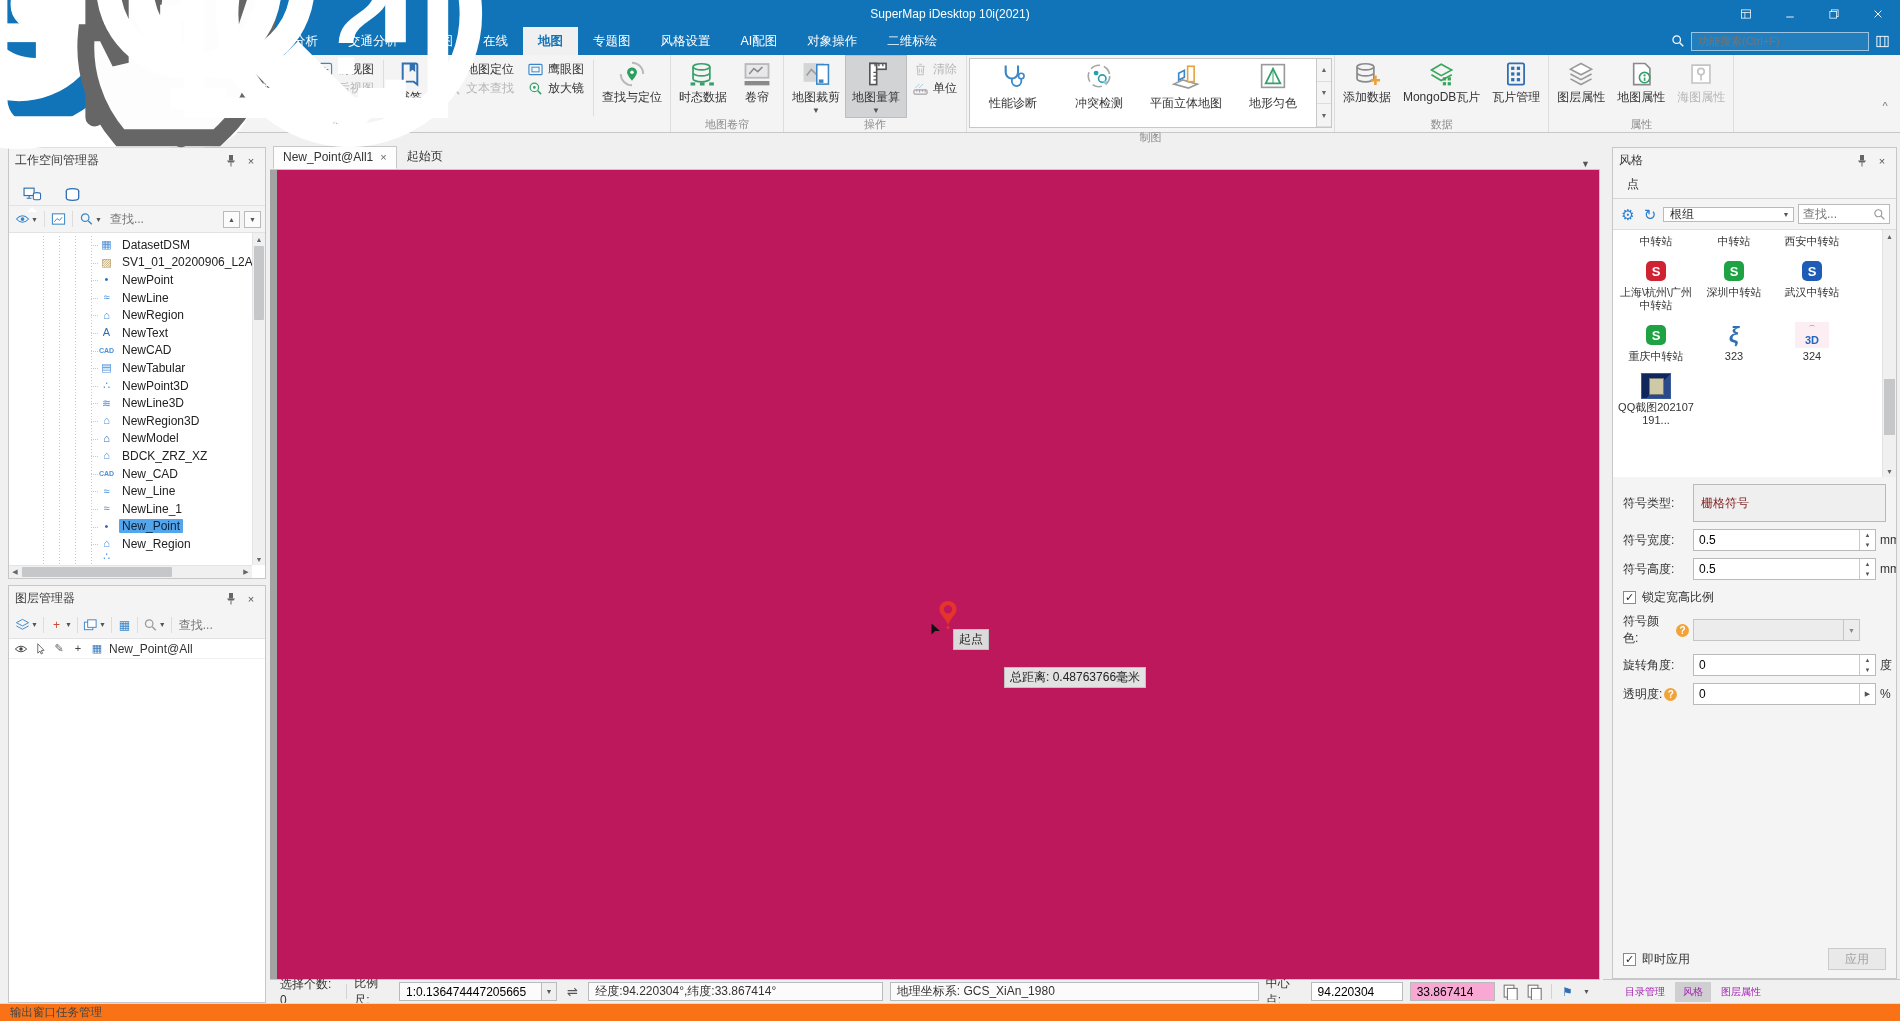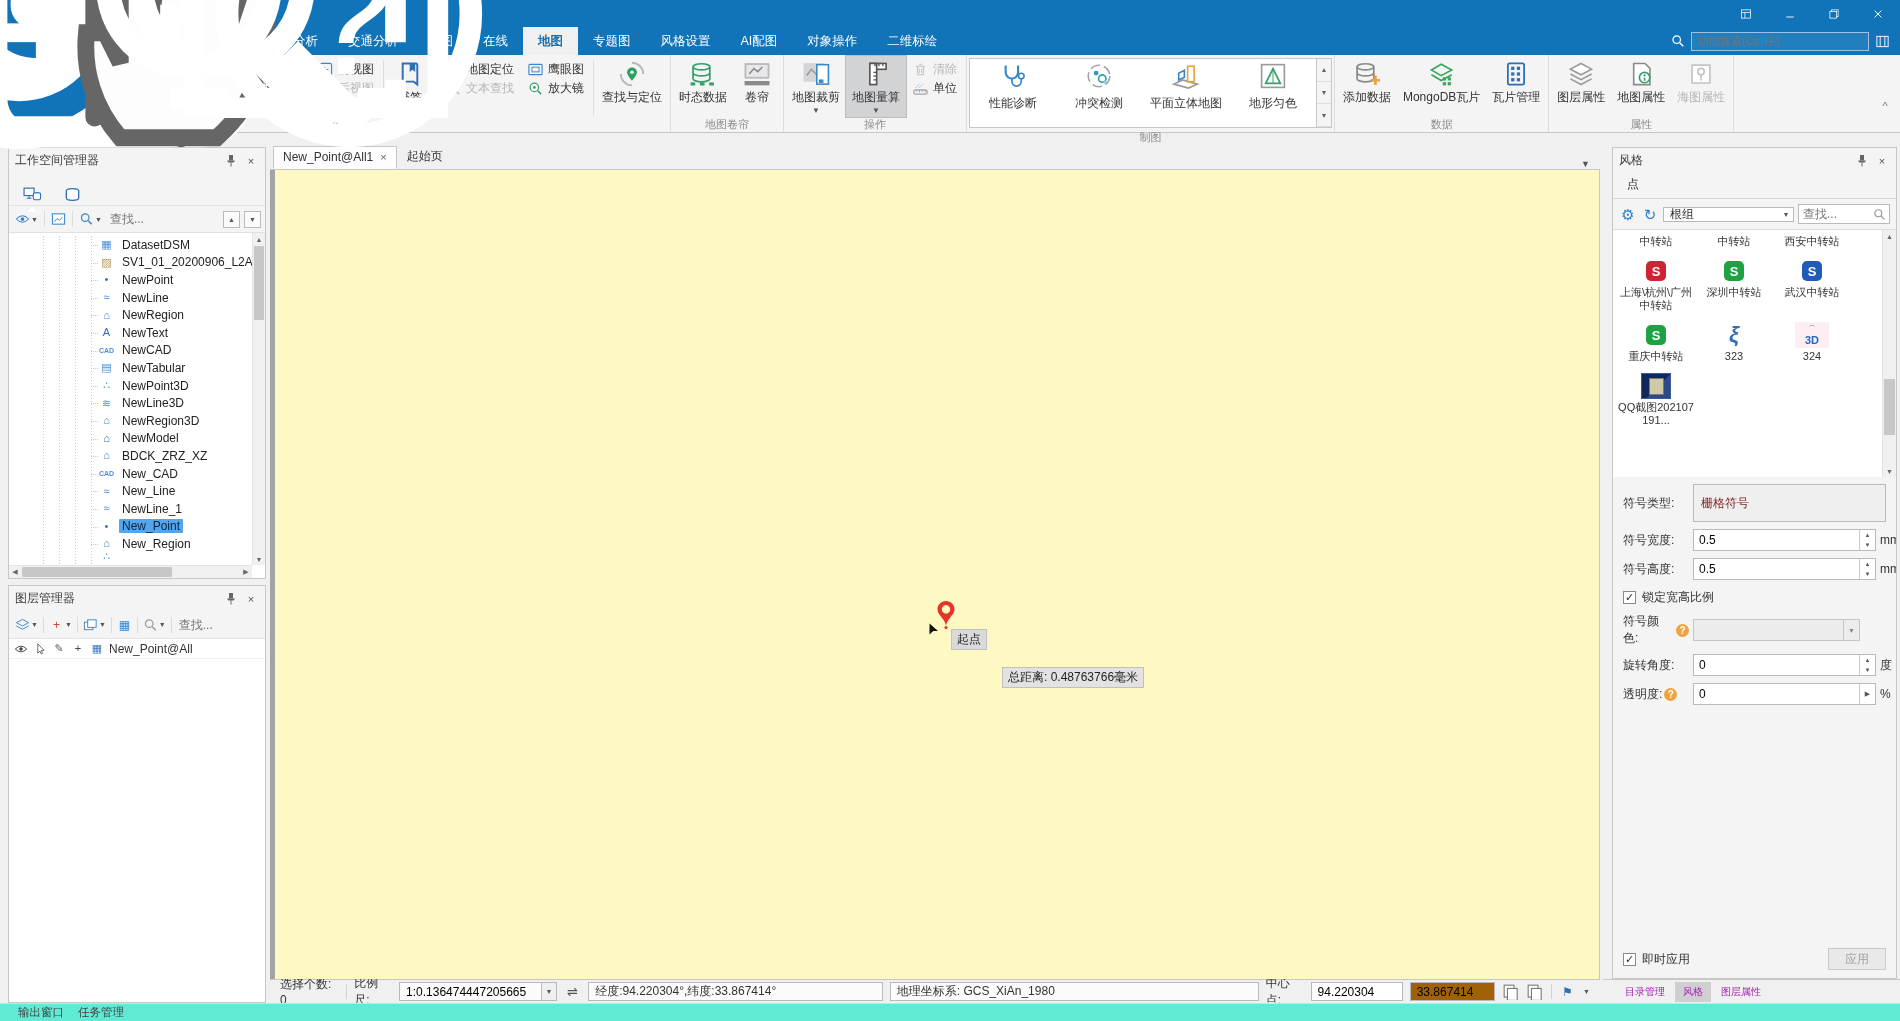--- a/index.html
+++ b/index.html
@@ -81,21 +81,21 @@
 .lmbody{flex:1;background:#fff;border-top:1px solid #e2e2e4;overflow:hidden}
 .lrow{height:20px;display:flex;align-items:center;gap:5px;padding:0 5px;font-size:12px;border-bottom:1px solid #f0f0f1}
 .lrow .ic{width:14px;height:12px;font-size:11px;color:#444}
 
 .center{position:absolute;left:270px;top:133px;width:1330px;height:870px;display:flex;flex-direction:column}
 .doctabs{height:23px;margin-top:14px;display:flex;align-items:flex-end;border-bottom:1px solid #c6c7c9;padding-left:3px;flex:none}
 .dtab{display:flex;align-items:center;gap:7px;padding:3px 9px 4px;font-size:12px;margin-right:1px;color:#333}
 .dtab.active{background:#fdfdfd;border:1px solid #c6c7c9;border-bottom:1px solid #fdfdfd}
 .dtab .x{color:#666;font-size:11px}
 .dtabarrow{margin-left:auto;margin-right:10px;color:#555;font-size:9px}
-.canvas{flex:1;background:#fef9c3;border-left:5px solid #a3a3a3;border-right:1px solid #c6c7c9;position:relative}
+.canvas{flex:1;background:#be185d;border-left:7px solid #a3a3a3;border-right:1px solid #c6c7c9;position:relative}
 .chip{position:absolute;background:#dadadb;border:1px solid #c0c0c2;padding:1px 5px;font-size:12px;color:#222;white-space:nowrap}
 .statusbar{height:24px;background:#f0f0f1;border-top:1px solid #c6c7c9;display:flex;align-items:center;gap:7px;padding:0 10px;font-size:12px;color:#333;flex:none}
 .sbox{height:19px;border:1px solid #b9babc;background:#fbfbfc;display:flex;align-items:center;padding:3px 6px;white-space:nowrap}
 .sbox input{border:none;outline:none;background:transparent;font:inherit;width:100%}
 .vr{width:1px;height:15px;background:#d2d2d4}
 .ddbtn{width:15px;height:19px;border:1px solid #b9babc;border-left:none;background:#efeff0;display:inline-flex;align-items:center;justify-content:center;font-size:7px;color:#555}
 .sicon{width:18px;height:18px;display:inline-flex;align-items:center;justify-content:center;color:#555}
 
 .rightcol{position:absolute;left:1600px;top:133px;width:300px;height:870px;display:flex;flex-direction:column}
 .stylepanel{margin:14px 3px 0 12px;flex:1;background:#f4f4f5;border:1px solid #c6c7c9;display:flex;flex-direction:column;overflow:hidden}
@@ -133,21 +133,21 @@
 .chk{width:13px;height:13px;border:1px solid #8a8a8c;background:#fff;display:inline-flex;align-items:center;justify-content:center;font-size:11px;color:#2b2b2b;flex:none}
 .chkrow{display:flex;align-items:center;gap:6px;margin:9px 10px 0;font-size:12px}
 .pdis{flex:1;height:22px;background:#ececed;border:1px solid #c5c6c8;display:flex;align-items:center}
 .pdis .dd{margin-left:auto;width:16px;height:100%;border-left:1px solid #c5c6c8;display:flex;align-items:center;justify-content:center;font-size:7px;color:#888}
 .applyrow{margin-top:auto;display:flex;align-items:center;gap:6px;padding:0 10px 8px;font-size:12px}
 .applybtn{margin-left:auto;width:58px;height:22px;background:#e9e9ea;border:1px solid #c9cacb;color:#a2a2a4;display:flex;align-items:center;justify-content:center}
 .rtabs{height:24px;display:flex;align-items:center;padding-left:14px;background:#f0f0f1;border-top:1px solid #c6c7c9;gap:2px;flex:none;margin-left:3px}
 .rtab{padding:3px 8px;font-size:10px;color:#a21caf}
 .rtab.active{background:#cfcfd1}
 
-.bottomstrip{position:absolute;left:0;top:1003px;width:1900px;height:18px;background:#5eead4;border-top:1px solid #dcdcde;display:flex;align-items:center;padding-left:18px;font-size:11.5px;color:#444;gap:14px}
+.bottomstrip{position:absolute;left:0;top:1003px;width:1900px;height:18px;background:#f97316;border-top:1px solid #dcdcde;display:flex;align-items:center;padding-left:10px;font-size:11.5px;color:#444;}
 .bstab{white-space:nowrap}
 
 .mappin{position:absolute;width:22px;height:30px}
 .measurecur{position:absolute;width:12px;height:13px}
 </style>
 </head>
 <body>
 
 <div class="titlebar">
   <div class="qat" id="qat">
@@ -232,20 +232,21 @@
       </span>
       <span class="qbtn">
         <span class="ic">
           <svg viewBox="0 0 16 16" xmlns="http://www.w3.org/2000/svg">
             <circle cx="8" cy="8" r="6.5" fill="none" stroke="#fff" stroke-width="1.2"></circle>
             <text x="8" y="11.2" font-size="9" text-anchor="middle" fill="#fff" font-family="Liberation Sans,sans-serif">?</text>
           </svg>
         </span>
       </span>
     </div>
+  <div class="apptitle">SuperMap iDesktop 10i(2021)</div>
   <div class="winctl" id="winctl">
       <span class="wbtn">
         <span class="ic">
           <svg viewBox="0 0 16 16" xmlns="http://www.w3.org/2000/svg">
             <rect x="2" y="2.5" width="12" height="11" fill="none" stroke="#fff"></rect>
             <path d="M2 6 h12 M6.5 6 v7.5" stroke="#fff"></path>
           </svg>
         </span>
       </span>
       <span class="wbtn">
@@ -977,21 +978,21 @@
       <input value="1:0.136474447205665" style="">
     </span>
       <span class="ddbtn" style="margin-left:-7px">▼</span>
     <span class="sicon" style="font-size:13px">⇌</span>
     <span class="sbox" style="width:305px">经度:94.220304°,纬度:33.867414°</span>
     <span class="sbox" style="width:382px">地理坐标系: GCS_XiAn_1980</span>
     <span style="margin-left:auto">中心点:</span>
     <span class="sbox" style="width:95px;background:#fff">
       <input value="94.220304" style="">
     </span>
-    <span class="sbox" style="width:88px;background:#a16207">
+    <span class="sbox" style="width:88px;background:#f9a8d4">
       <input value="33.867414" style="">
     </span>
     <span class="sicon" id="sbCopy1">
         <svg viewBox="0 0 16 16" xmlns="http://www.w3.org/2000/svg">
           <rect x="2" y="2" width="9" height="11" fill="#fff" stroke="#777"></rect>
           <rect x="5" y="5" width="9" height="11" fill="#fff" stroke="#777"></rect>
         </svg>
       </span>
     <span class="sicon" id="sbCopy2">
         <svg viewBox="0 0 16 16" xmlns="http://www.w3.org/2000/svg">

